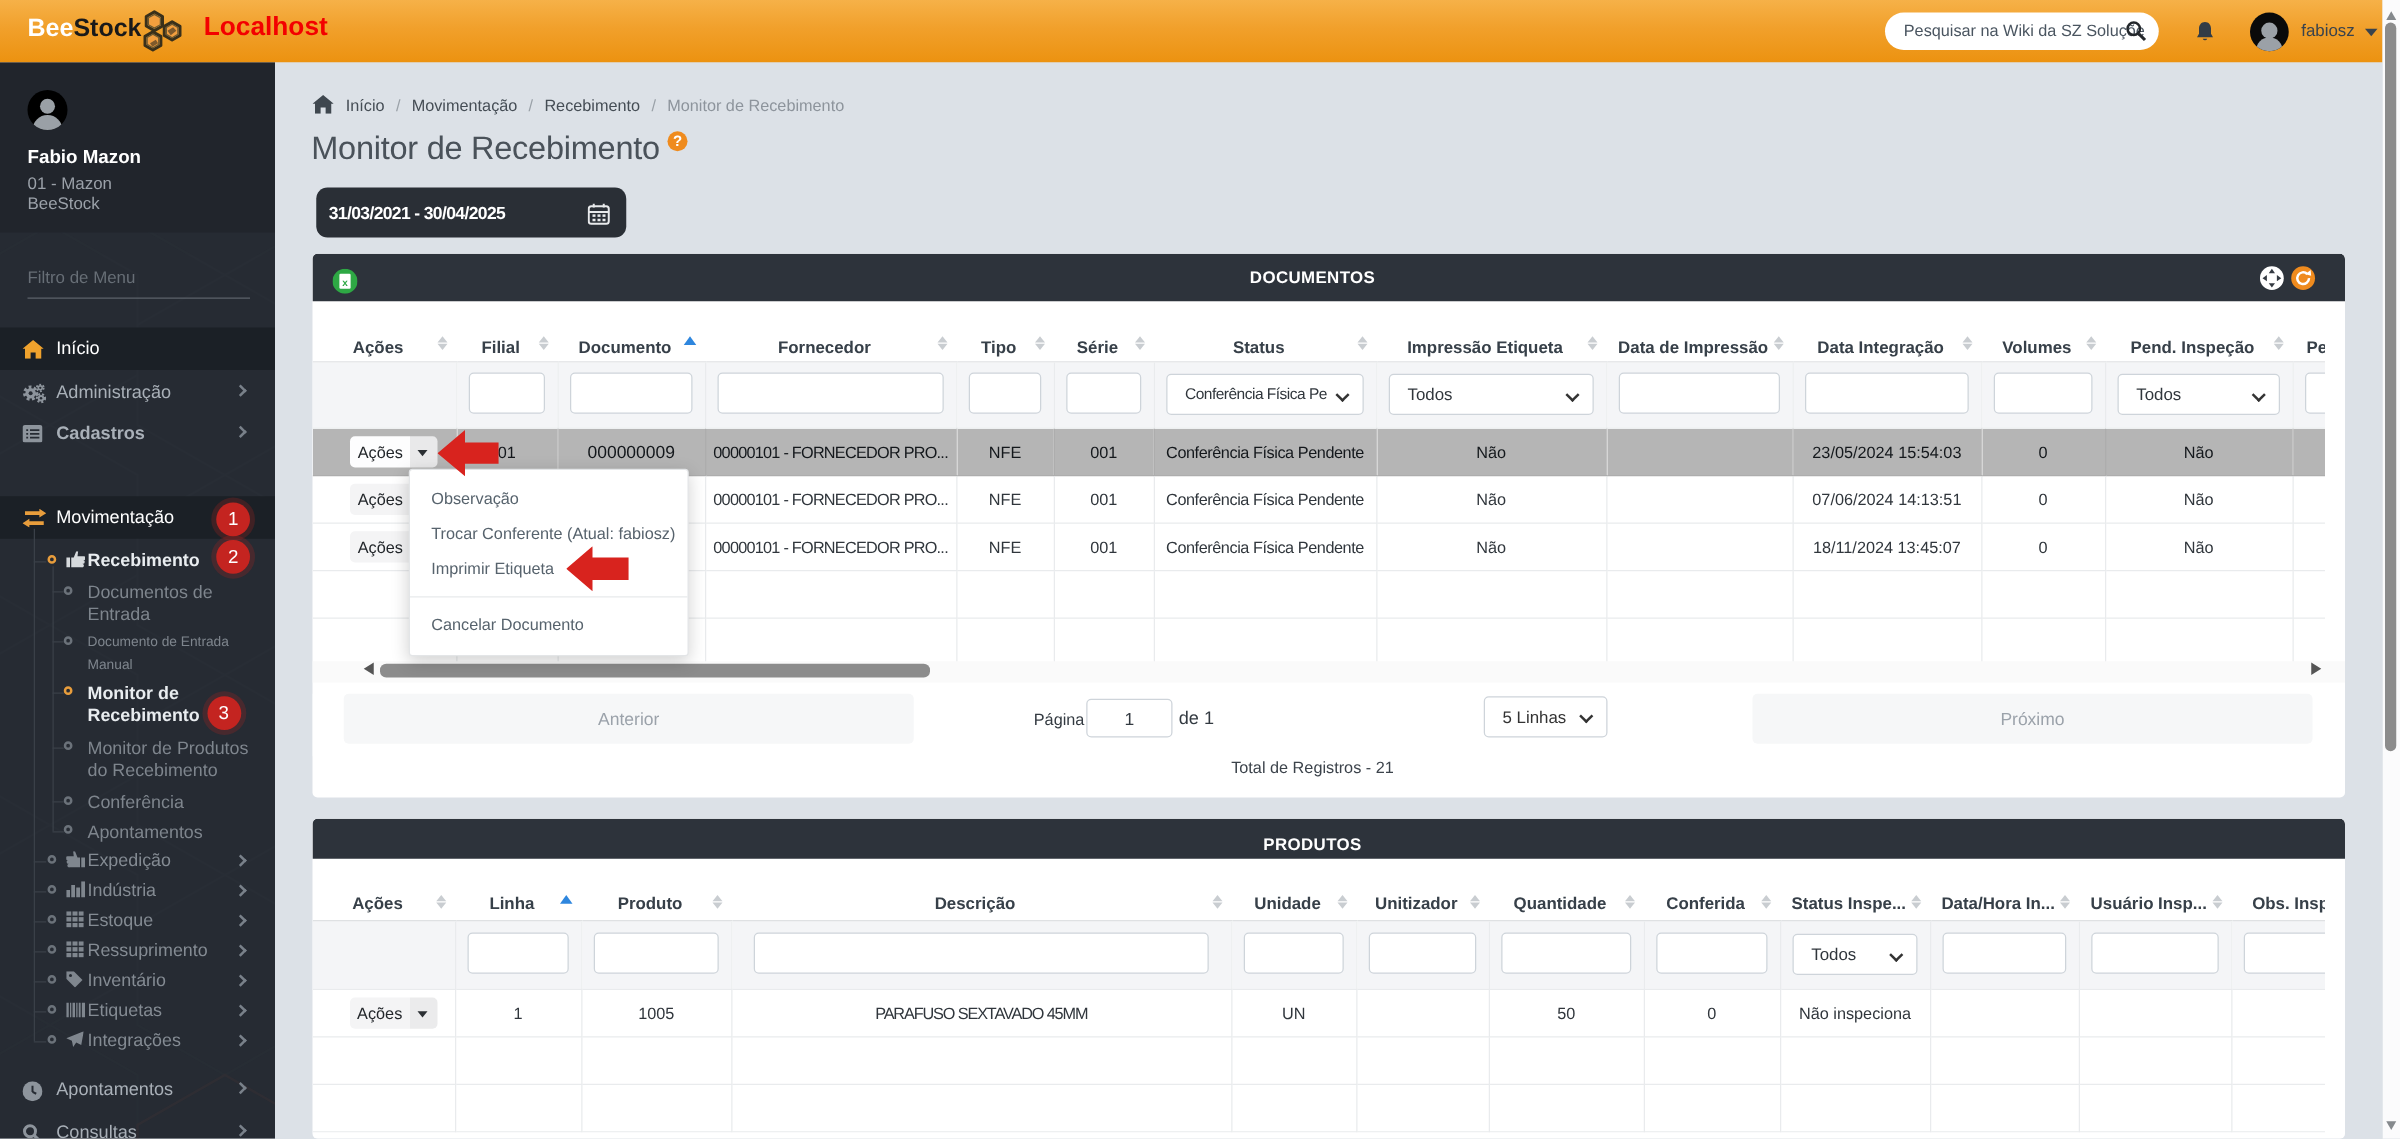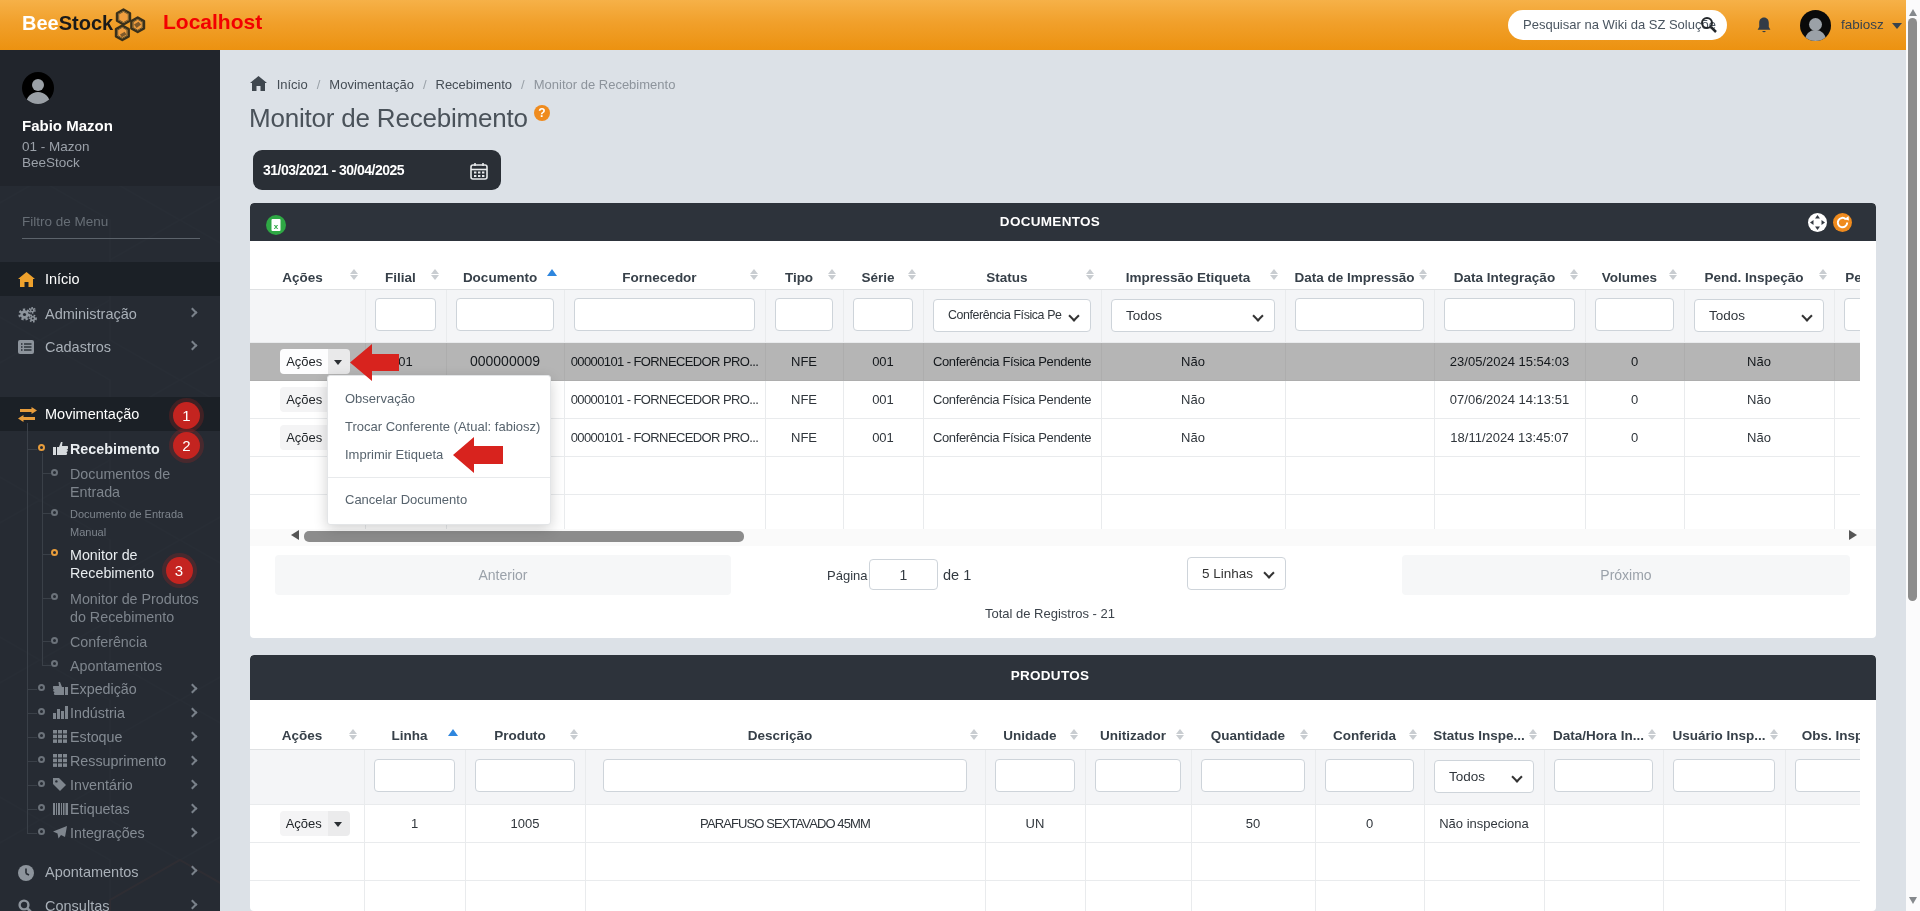--- a/index.html
+++ b/index.html
@@ -55,21 +55,21 @@
 #datebtn { position:absolute; left:33px; top:100px; width:248px; height:40px; background:#2a2f36; border-radius:9px; color:#fff; }
 #datebtn .txt { position:absolute; left:10px; top:12px; font-size:14px; letter-spacing:-0.5px; font-weight:bold; }
 #datebtn .cal { position:absolute; right:13px; top:12px; }
 
 
 .panel { position:absolute; left:30px; width:1626px; background:#fff; border-radius:4px; overflow:hidden; }
 #panel1 { top:153px; height:435px; }
 #panel2 { top:605px; height:256px; }
 .phead { position:relative; height:38px; background:#2d333b; border-radius:4px 4px 0 0; color:#fff; }
 .phead .ttl { position:absolute; left:0; width:1600px; text-align:center; top:11px; font-size:13.5px; font-weight:bold; letter-spacing:.3px; }
-#panel2 .phead { height:45px; } #panel2 .phead .ttl { top:13px; } #panel2 tr.hdr td { padding-bottom:5px; }
+#panel2 .phead { height:32px; } #panel2 .phead .ttl { top:13px; } #panel2 tr.hdr td { padding-bottom:5px; }
 
 .tblwrap { position:relative; overflow:hidden; width:1610px; }
 table.grid { border-collapse:collapse; table-layout:fixed; }
 table.grid td { border:1px solid #e9ebed; border-top:none; text-align:center; font-size:13px; color:#30363c; overflow:hidden; white-space:nowrap; }
 table.grid tr.hdr td { position:relative; border:none; border-bottom:1px solid #dfe1e3; font-size:13.5px; font-weight:bold; color:#374049; vertical-align:bottom; padding-bottom:3px; }
 table.grid td:first-child { border-left:none; }
 table.grid tr.hdr td { position:relative; }
 .hf { display:flex; align-items:center; justify-content:center; height:16px; padding-right:10px; }
 .sort { position:absolute; right:7px; bottom:9px; display:flex; flex-direction:column; }
 .sort i { display:block; width:0; height:0; border:4.5px solid transparent; }
@@ -199,21 +199,21 @@
             <circle cx="14.8" cy="11.5" r="2.6" fill="#8d949c"></circle>
             <circle cx="14.8" cy="11.5" r="3.2" fill="none" stroke="#8d949c" stroke-width="1.8" stroke-dasharray="1.6 1.5"></circle>
             <circle cx="14.8" cy="11.5" r="1" fill="#262b33"></circle>
             <circle cx="14.2" cy="3.2" r="2.2" fill="#8d949c"></circle>
             <circle cx="14.2" cy="3.2" r="2.7" fill="none" stroke="#8d949c" stroke-width="1.6" stroke-dasharray="1.5 1.4"></circle>
             <circle cx="14.2" cy="3.2" r="0.9" fill="#262b33"></circle>
           </svg></span>
         <span class="abs" style="left:45px;top:9px;font-size:14.5px">Administração</span>
         <span class="mchev"></span>
       </div>
-      <div class="abs" style="left:0;top:280px;width:220px;height:34px;">
+      <div class="abs" style="left:0;top:280px;width:220px;height:34px;font-weight:bold;">
         <span class="abs" style="left:18px;top:10px"><svg width="16" height="14" viewBox="0 0 16 14">
             <rect x="0" y="0" width="16" height="14" rx="2" fill="#8d949c"></rect>
             <g stroke="#262b33" stroke-width="1.4">
               <line x1="3" y1="4" x2="4.5" y2="4"></line>
               <line x1="6" y1="4" x2="13.5" y2="4"></line>
               <line x1="3" y1="7" x2="4.5" y2="7"></line>
               <line x1="6" y1="7" x2="13.5" y2="7"></line>
               <line x1="3" y1="10" x2="4.5" y2="10"></line>
               <line x1="6" y1="10" x2="13.5" y2="10"></line>
             </g>
@@ -247,21 +247,21 @@
       <span class="abs" style="left:70px;top:390.5px;color:#e9edf0;font-weight:bold;font-size:14.3px">Recebimento</span>
       <div class="tline" style="left:42px;top:403px;height:211.5px"></div>
       <div class="hstub" style="left:42px;top:423px;width:9px"></div>
       <div class="bullet" style="left:50.5px;top:418.5px"></div>
       <span class="abs" style="left:70px;top:415px;color:#7e858d;font-size:14.3px;line-height:18px;white-space:nowrap">Documentos de<br>Entrada</span>
       <div class="hstub" style="left:42px;top:463px;width:9px"></div>
       <div class="bullet" style="left:50.5px;top:458.5px"></div>
       <span class="abs" style="left:70px;top:455px;color:#7e858d;font-size:11px;line-height:18px;white-space:nowrap">Documento de Entrada<br>Manual</span>
       <div class="hstub" style="left:42px;top:503.5px;width:9px"></div>
       <div class="bullet org" style="left:50.5px;top:499.0px"></div>
-      <span class="abs" style="left:70px;top:495.5px;color:#e9edf0;font-weight:normal;font-size:14.3px;line-height:18px;white-space:nowrap">Monitor de<br>Recebimento</span>
+      <span class="abs" style="left:70px;top:495.5px;color:#e9edf0;font-weight:bold;font-size:14.3px;line-height:18px;white-space:nowrap">Monitor de<br>Recebimento</span>
       <div class="hstub" style="left:42px;top:547.5px;width:9px"></div>
       <div class="bullet" style="left:50.5px;top:543.0px"></div>
       <span class="abs" style="left:70px;top:539.5px;color:#7e858d;font-size:14.3px;line-height:18px;white-space:nowrap">Monitor de Produtos<br>do Recebimento</span>
       <div class="hstub" style="left:42px;top:591px;width:9px"></div>
       <div class="bullet" style="left:50.5px;top:586.5px"></div>
       <span class="abs" style="left:70px;top:583px;color:#7e858d;font-size:14.3px;line-height:18px;white-space:nowrap">Conferência</span>
       <div class="hstub" style="left:42px;top:614.5px;width:9px"></div>
       <div class="bullet" style="left:50.5px;top:610.0px"></div>
       <span class="abs" style="left:70px;top:606.5px;color:#7e858d;font-size:14.3px;line-height:18px;white-space:nowrap">Apontamentos</span>
       <div class="bullet" style="left:37.5px;top:634.0px"></div>

